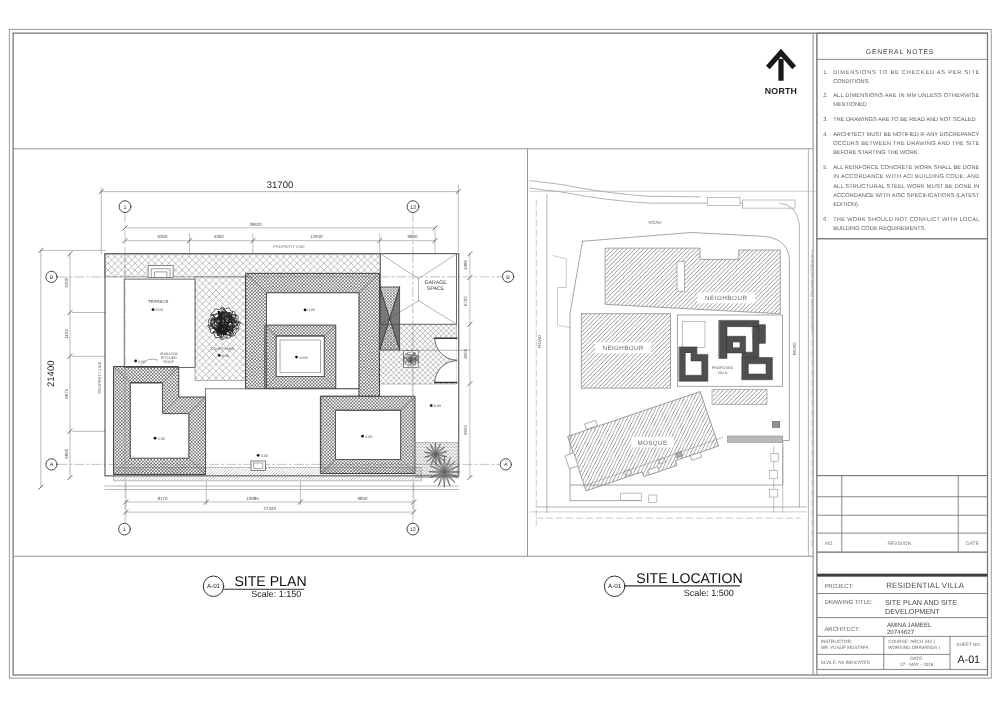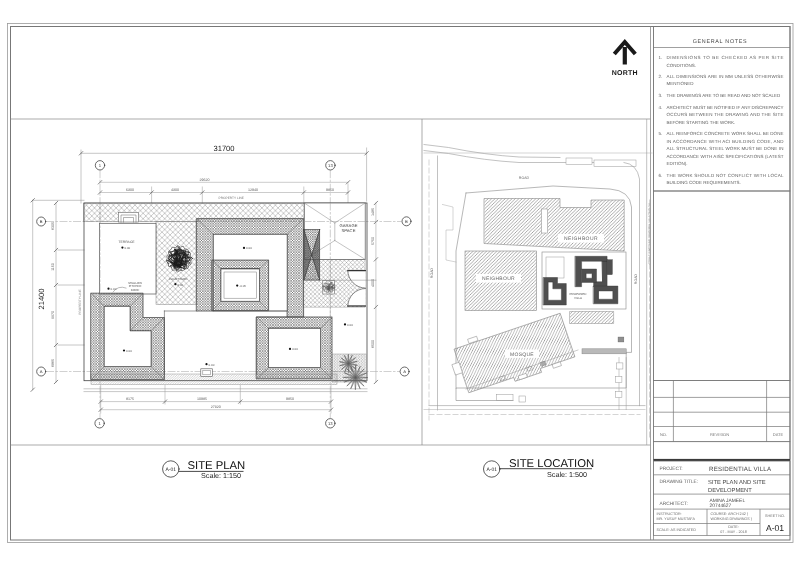--- a/index.html
+++ b/index.html
@@ -1,18 +1,18 @@
 <!DOCTYPE html>
 <html><head>
 <meta charset="utf-8">
 <style>
   html,body{margin:0;padding:0;background:#fff;}
   *{box-sizing:border-box;}
   body{font-family:"Liberation Sans", sans-serif;}
-  #page{position:relative;width:800px;height:566px;background:#fff;overflow:hidden;filter:grayscale(1);}
+  #page{position:relative;width:800px;height:566px;background:#fff;overflow:hidden;filter:grayscale(1);border-radius:17px;}
 </style>
 </head>
 <body>
 <div id="page">
 <svg width="800" height="566" viewBox="0 0 800 566" text-rendering="geometricPrecision">
 <defs>
 
   <pattern id="xh" width="5.4" height="5.4" patternUnits="userSpaceOnUse">
     <path d="M0,0 L5.4,5.4 M5.4,0 L0,5.4" stroke="#8a8a8a" stroke-width="0.45" fill="none"></path>
   </pattern>

